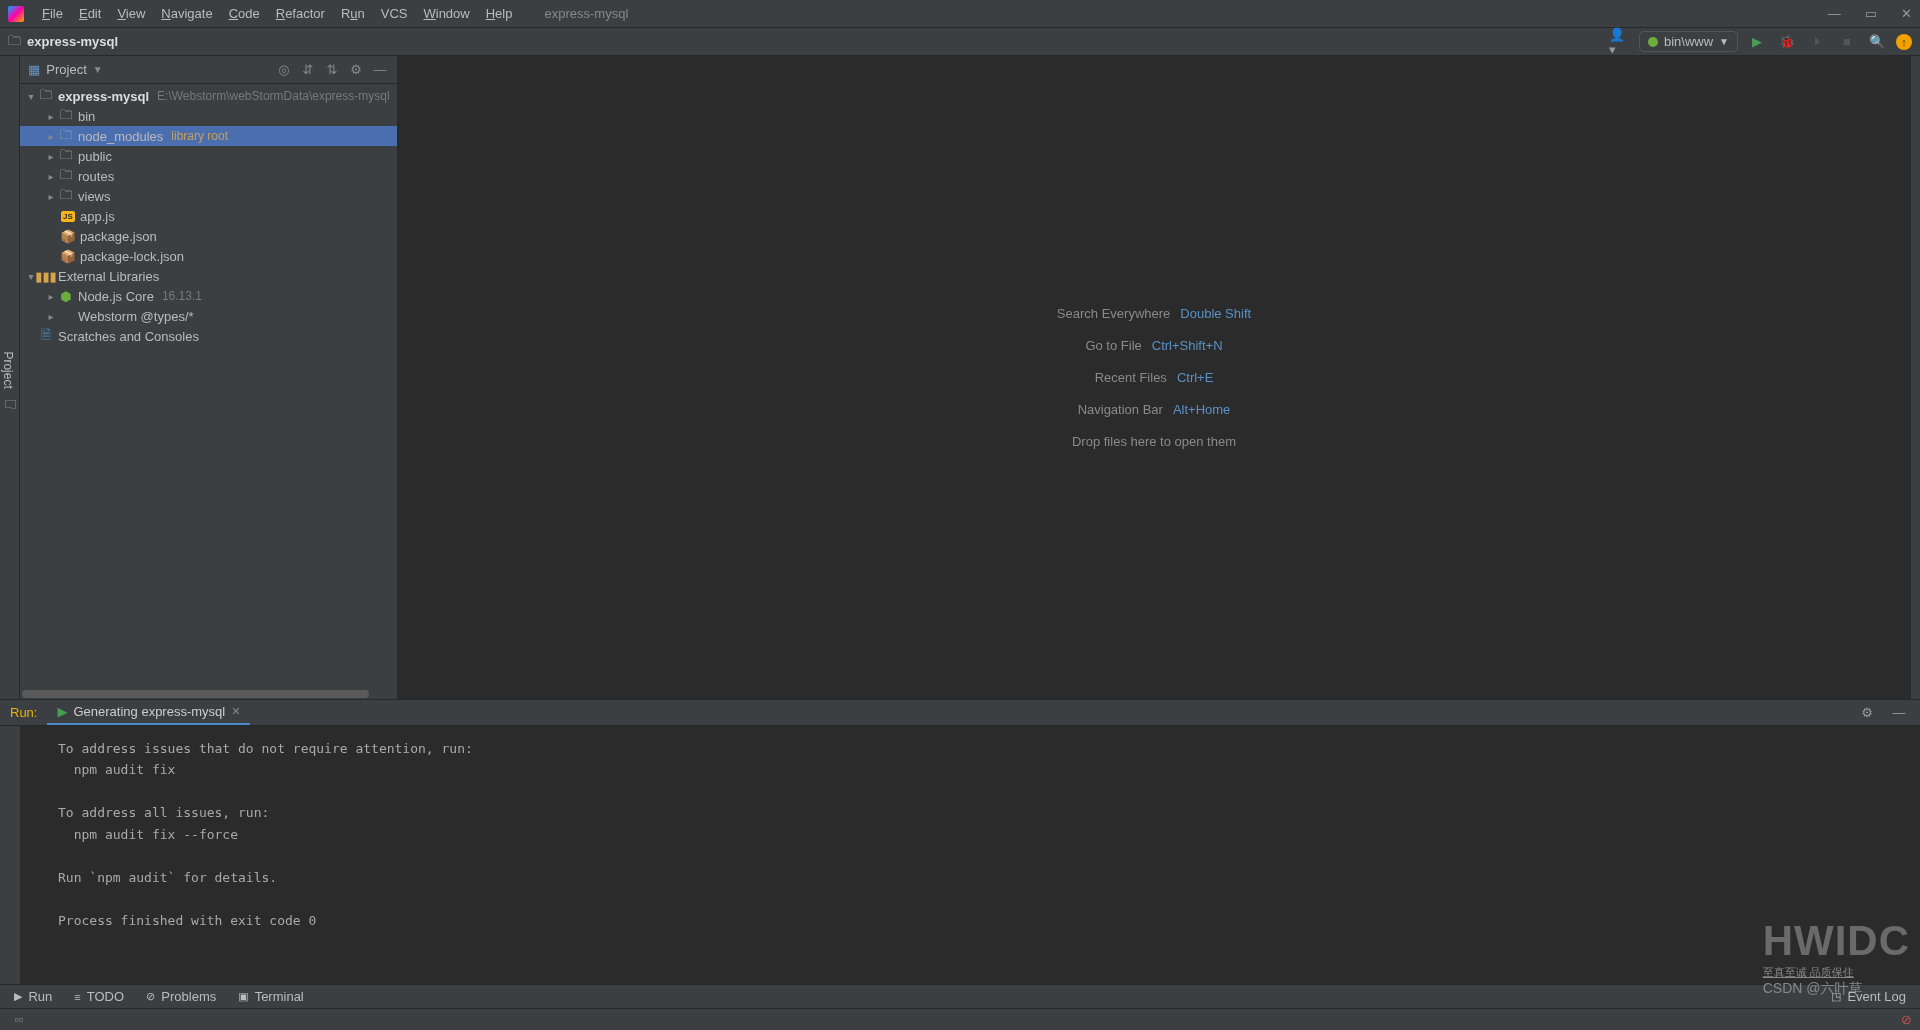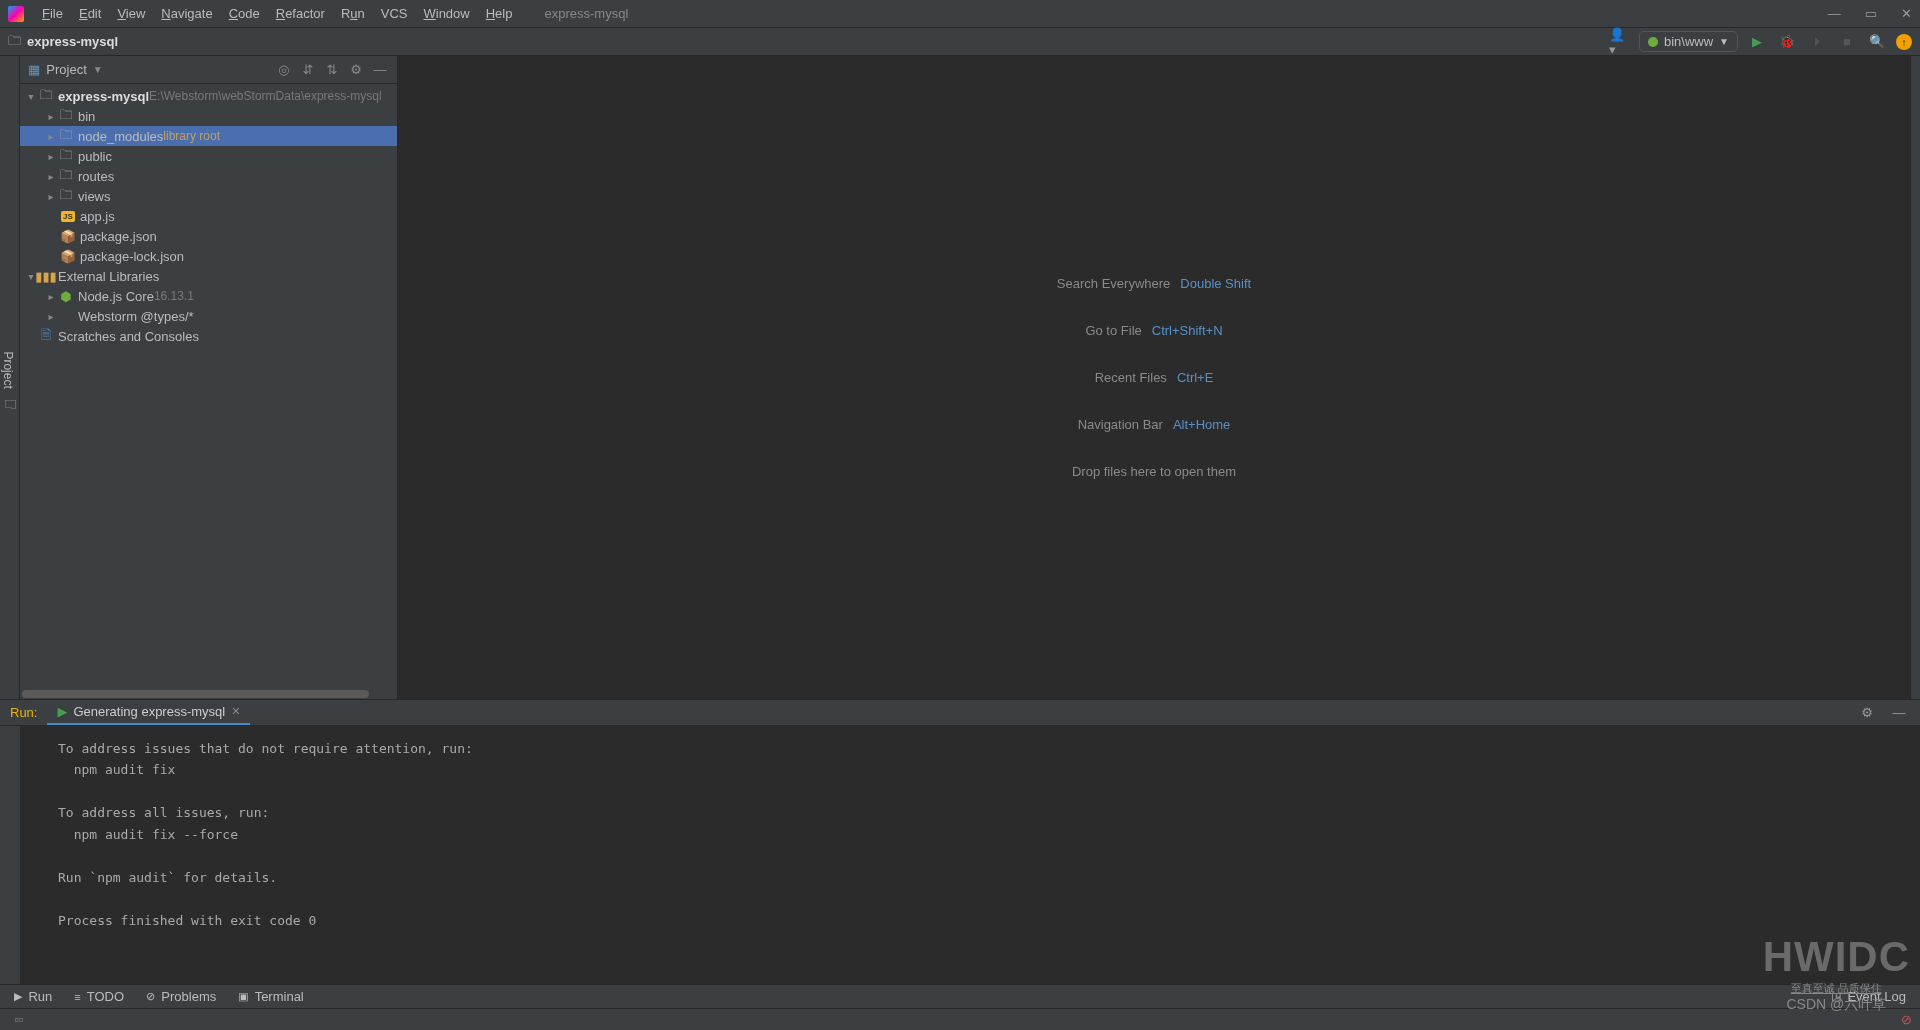--- a/index.html
+++ b/index.html
@@ -30,44 +30,44 @@
 .projecthead .right { margin-left: auto; display: flex; gap: 6px; }
 .projecthead .right .icon-btn { color: #888; width: 18px; }
 .tree { flex: 1; overflow: auto; padding: 2px 0; user-select: none; }
 .tree-row { display: flex; align-items: center; height: 20px; padding-right: 4px; cursor: pointer; white-space: nowrap; }
 .tree-row.selected { background: #4b6eaf; color: #fff; }
 .tree-row .arrow { width: 14px; text-align: center; color: #888; font-size: 10px; }
 .tree-row .indent { display: inline-block; }
 .tree-row .icon { width: 16px; display: inline-flex; justify-content: center; margin-right: 4px; }
 .tree-row .label { color: #bbb; }
 .tree-row .label.bold { font-weight: bold; color: #ddd; }
-.tree-row .hint { color: #787878; margin-left: 0; font-size: 12px; }
+.tree-row .hint { color: #787878; margin-left: 8px; font-size: 12px; }
 .folder-ico { color: #afafaf; }
 .js-ico { background: #f7b41d; color: #333; font-size: 8px; padding: 1px 2px; border-radius: 2px; font-weight: bold; }
 .json-ico { color: #999; }
-.editor { flex: 1; background: #2b2b2b; display: flex; flex-direction: column; align-items: center; justify-content: center; gap: 32px; position: relative; }
+.editor { flex: 1; background: #2b2b2b; display: flex; flex-direction: column; align-items: center; justify-content: center; gap: 17px; position: relative; }
 .editor .hintrow { display: flex; gap: 10px; font-size: 16px; }
 .editor .hintrow .label { color: #8a8a8a; }
 .editor .hintrow .shortcut { color: #5891c7; }
 .run-panel { height: 285px; background: #2b2b2b; border-top: 1px solid #282828; display: flex; flex-direction: column; }
 .run-head { height: 26px; background: #3c3f41; display: flex; align-items: center; border-bottom: 1px solid #282828; }
 .run-head .rlabel { padding: 0 10px; color: #eab308; }
 .run-head .tab { padding: 4px 10px; border-bottom: 2px solid #4a88c7; display: flex; align-items: center; gap: 6px; color: #ccc; }
 .run-head .tab .close { color: #888; cursor: pointer; font-size: 11px; }
 .run-head .right { margin-left: auto; display: flex; gap: 10px; padding-right: 10px; }
 .run-body { flex: 1; display: flex; }
 .run-gutter { width: 20px; background: #3c3f41; }
 .run-console { flex: 1; padding: 12px 6px; font-family: "Consolas", monospace; font-size: 13px; color: #a9a9a9; white-space: pre; overflow: auto; line-height: 1.65; margin-left: 32px; }
 .bottom-bar { height: 24px; background: #3c3f41; border-top: 1px solid #282828; display: flex; align-items: center; padding: 0 6px; gap: 6px; }
 .bottom-bar .btab { display: flex; align-items: center; gap: 6px; padding: 2px 8px; color: #bbb; cursor: pointer; font-size: 12px; }
 .bottom-bar .btab .tico { font-size: 11px; }
 .bottom-bar .spacer { flex: 1; }
 .status-bar { height: 22px; background: #3c3f41; border-top: 1px solid #282828; display: flex; align-items: center; padding: 0 8px; }
 .status-bar .right { margin-left: auto; display: flex; align-items: center; gap: 8px; color: #aaa; font-size: 12px; }
-.watermark { position: fixed; right: 10px; bottom: 16px; text-align: center; pointer-events: none; margin-top: 17px; }
+.watermark { position: fixed; right: 10px; bottom: 32px; text-align: left; pointer-events: none; margin-top: 17px; }
 .watermark .big { font-size: 42px; font-weight: bold; color: #6a6a6a; letter-spacing: 1px; }
 .watermark .small { font-size: 11px; color: #888; text-decoration: underline; }
 .watermark .csdn { font-size: 14px; color: #888; }
 .scrollbar-h { height: 10px; background: #3c3f41; }
 .scrollbar-h .thumb { height: 8px; background: #5a5a5a; border-radius: 4px; margin: 1px 0 0 2px; }
 </style>
 </head>
 <body>
 
 <div class="titlebar">

